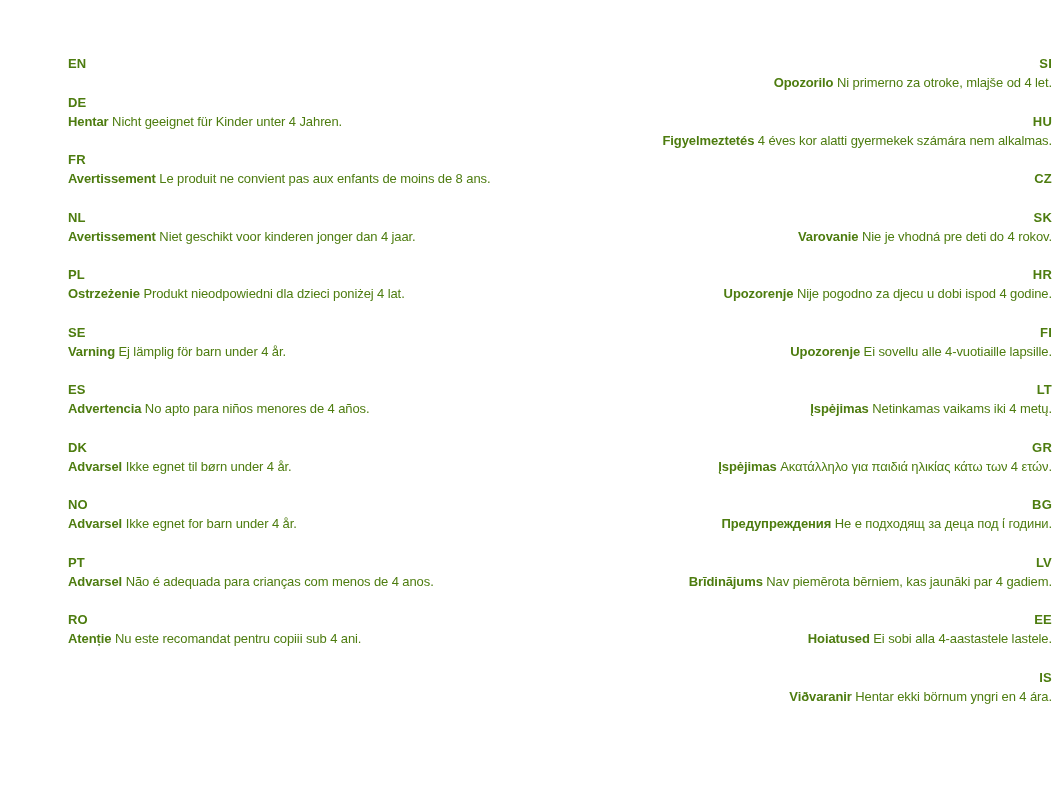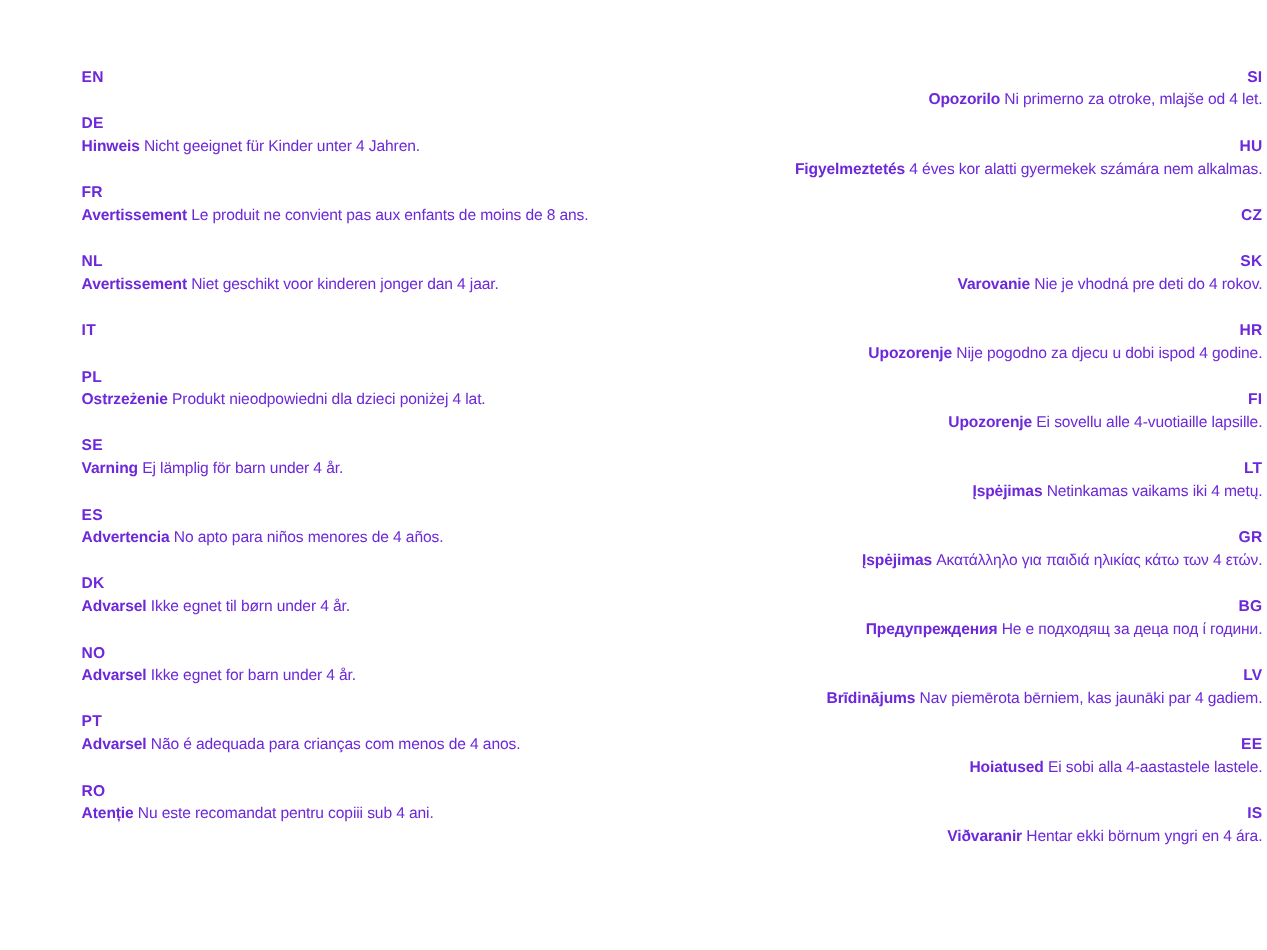--- a/index.html
+++ b/index.html
@@ -6,21 +6,21 @@
     margin: 0;
     padding: 0;
     background: #ffffff;
   }
   .page {
     position: relative;
     width: 1056px;
     height: 792px;
     background: #ffffff;
     font-family: "Liberation Sans", sans-serif;
-    color: #6d28d9;
+    color: #4d7c0f;
     overflow: hidden;
   }
   .col {
     position: absolute;
     top: 54px;
     width: 490px;
   }
   .col-left  { left: 68px; }
   .col-right { left: 562px; text-align: right; }
   .entry {
@@ -47,32 +47,31 @@
 <body>
 
 <div class="page">
 
   <div class="col col-left">
     <div class="entry">
       <div class="lang-code">EN</div>
     </div>
     <div class="entry">
       <div class="lang-code">DE</div>
-      <div class="warning-line"><b>Hinweis</b> <span>Nicht geeignet für Kinder unter 4 Jahren.</span></div>
+      <div class="warning-line"><b>Hentar</b> <span>Nicht geeignet für Kinder unter 4 Jahren.</span></div>
     </div>
     <div class="entry">
       <div class="lang-code">FR</div>
       <div class="warning-line"><b>Avertissement</b> <span>Le produit ne convient pas aux enfants de moins de 8 ans.</span></div>
     </div>
     <div class="entry">
       <div class="lang-code">NL</div>
       <div class="warning-line"><b>Avertissement</b> <span>Niet geschikt voor kinderen jonger dan 4 jaar.</span></div>
     </div>
     <div class="entry">
-      <div class="lang-code">IT</div>
     </div>
     <div class="entry">
       <div class="lang-code">PL</div>
       <div class="warning-line"><b>Ostrzeżenie</b> <span>Produkt nieodpowiedni dla dzieci poniżej 4 lat.</span></div>
     </div>
     <div class="entry">
       <div class="lang-code">SE</div>
       <div class="warning-line"><b>Varning</b> <span>Ej lämplig för barn under 4 år.</span></div>
     </div>
     <div class="entry">

